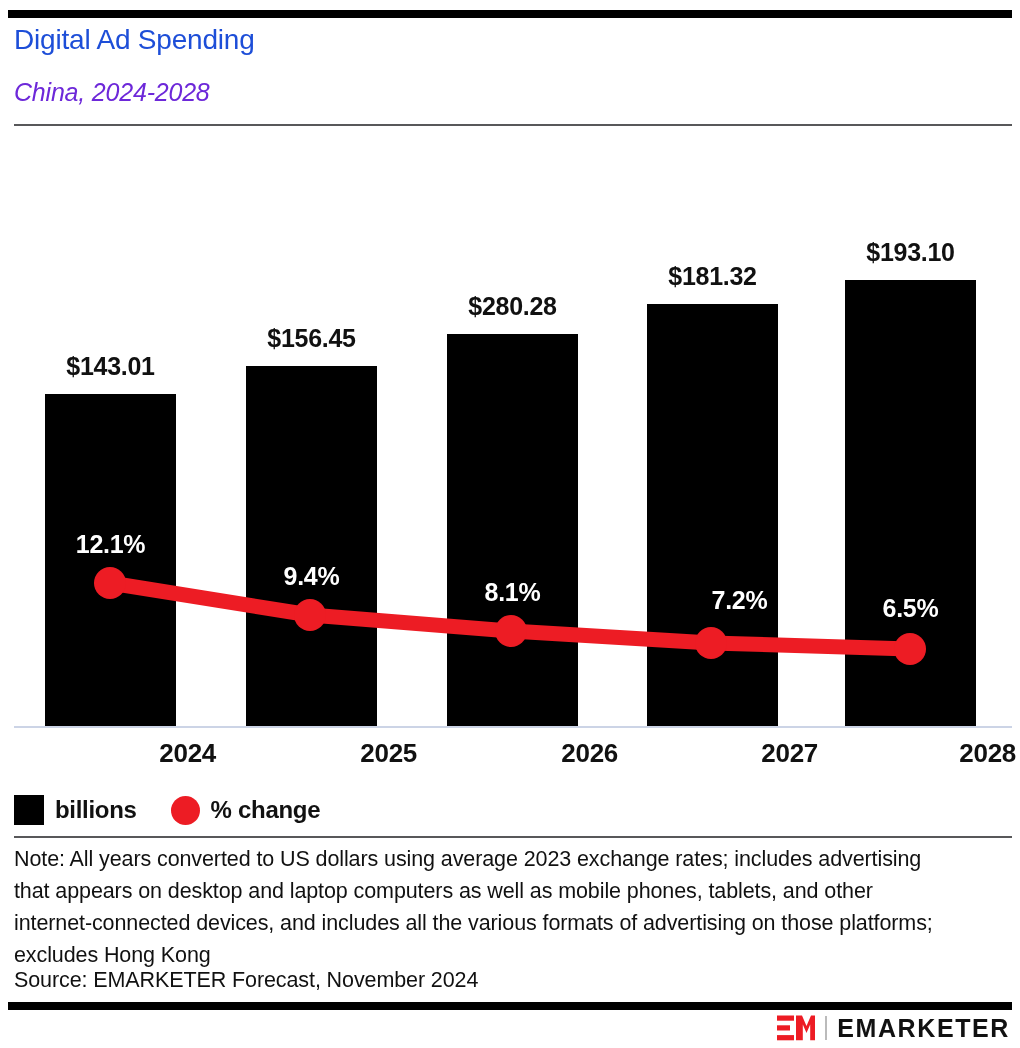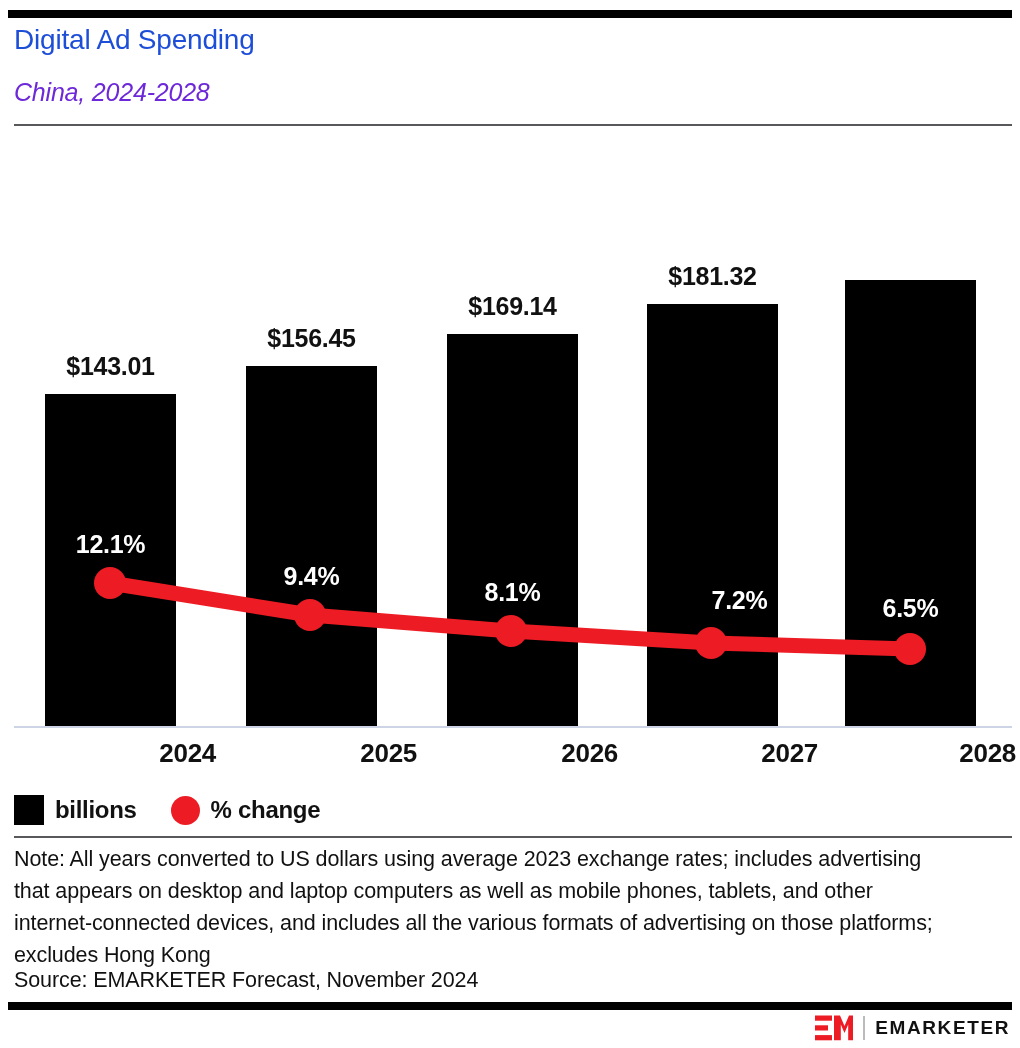--- a/index.html
+++ b/index.html
@@ -39,21 +39,21 @@
   .note{position:absolute;left:14px;top:843px;width:920px;font-size:21.5px;
         color:#111;line-height:32px;letter-spacing:-0.1px;}
   .source{position:absolute;left:14px;top:968px;font-size:21.5px;color:#111;
           letter-spacing:-0.1px;white-space:nowrap;}
 
   
   .foot-rule{position:absolute;left:8px;top:1002px;width:1004px;height:8px;background:#000;}
   .brand{position:absolute;right:10px;top:1014px;display:flex;align-items:center;height:28px;}
   .brand-mark{width:38px;height:26px;margin-right:10px;}
   .brand-div{width:2px;height:24px;background:#bbb;margin-right:10px;}
-  .brand-text{font-size:19px;font-weight:bold;color:#111;letter-spacing:1.6px;white-space:nowrap;}
+  .brand-text{font-size:25px;font-weight:bold;color:#111;letter-spacing:1.6px;white-space:nowrap;}
 </style>
 </head>
 <body>
 
 <div id="page">
 
   <div class="top-rule"></div>
   <div class="title">Digital Ad Spending</div>
   <div class="subtitle">China, 2024-2028</div>
   <div class="head-rule"></div>
@@ -62,22 +62,23 @@
     <div class="axis-line"></div>
 
     <div class="bar" id="bar0" style="left: 45px; top: 394px; width: 131px; height: 332px;"></div>
     <div class="bar" id="bar1" style="left: 246px; top: 366px; width: 131px; height: 360px;"></div>
     <div class="bar" id="bar2" style="left: 447px; top: 334px; width: 131px; height: 392px;"></div>
     <div class="bar" id="bar3" style="left: 647px; top: 304px; width: 131px; height: 422px;"></div>
     <div class="bar" id="bar4" style="left: 845px; top: 280px; width: 131px; height: 446px;"></div>
 
     <div class="bar-label" id="blab0" style="left: 5px; top: 352px; width: 211px;">$143.01</div>
     <div class="bar-label" id="blab1" style="left: 206px; top: 324px; width: 211px;">$156.45</div>
-    <div class="bar-label" id="blab2" style="left: 407px; top: 292px; width: 211px;">$169.14</div>
+    <div class="bar-label" id="blab2" style="left: 407px; top: 292px; width: 211px;">$280.28</div>
     <div class="bar-label" id="blab3" style="left: 607px; top: 262px; width: 211px;">$181.32</div>
+    <div class="bar-label" id="blab4" style="left: 805px; top: 238px; width: 211px;">$193.10</div>
 
     <svg class="line-svg" id="pctline" viewBox="0 0 1020 760">
         <polyline points="110,583 310,615 511,631 711,643 910,649" fill="none" stroke="#ed1c24" stroke-width="15" stroke-linecap="round" stroke-linejoin="round"></polyline>
         <circle cx="110" cy="583" r="16" fill="#ed1c24"></circle>
         <circle cx="310" cy="615" r="16" fill="#ed1c24"></circle>
         <circle cx="511" cy="631" r="16" fill="#ed1c24"></circle>
         <circle cx="711" cy="643" r="16" fill="#ed1c24"></circle>
         <circle cx="910" cy="649" r="16" fill="#ed1c24"></circle>
       </svg>
 

